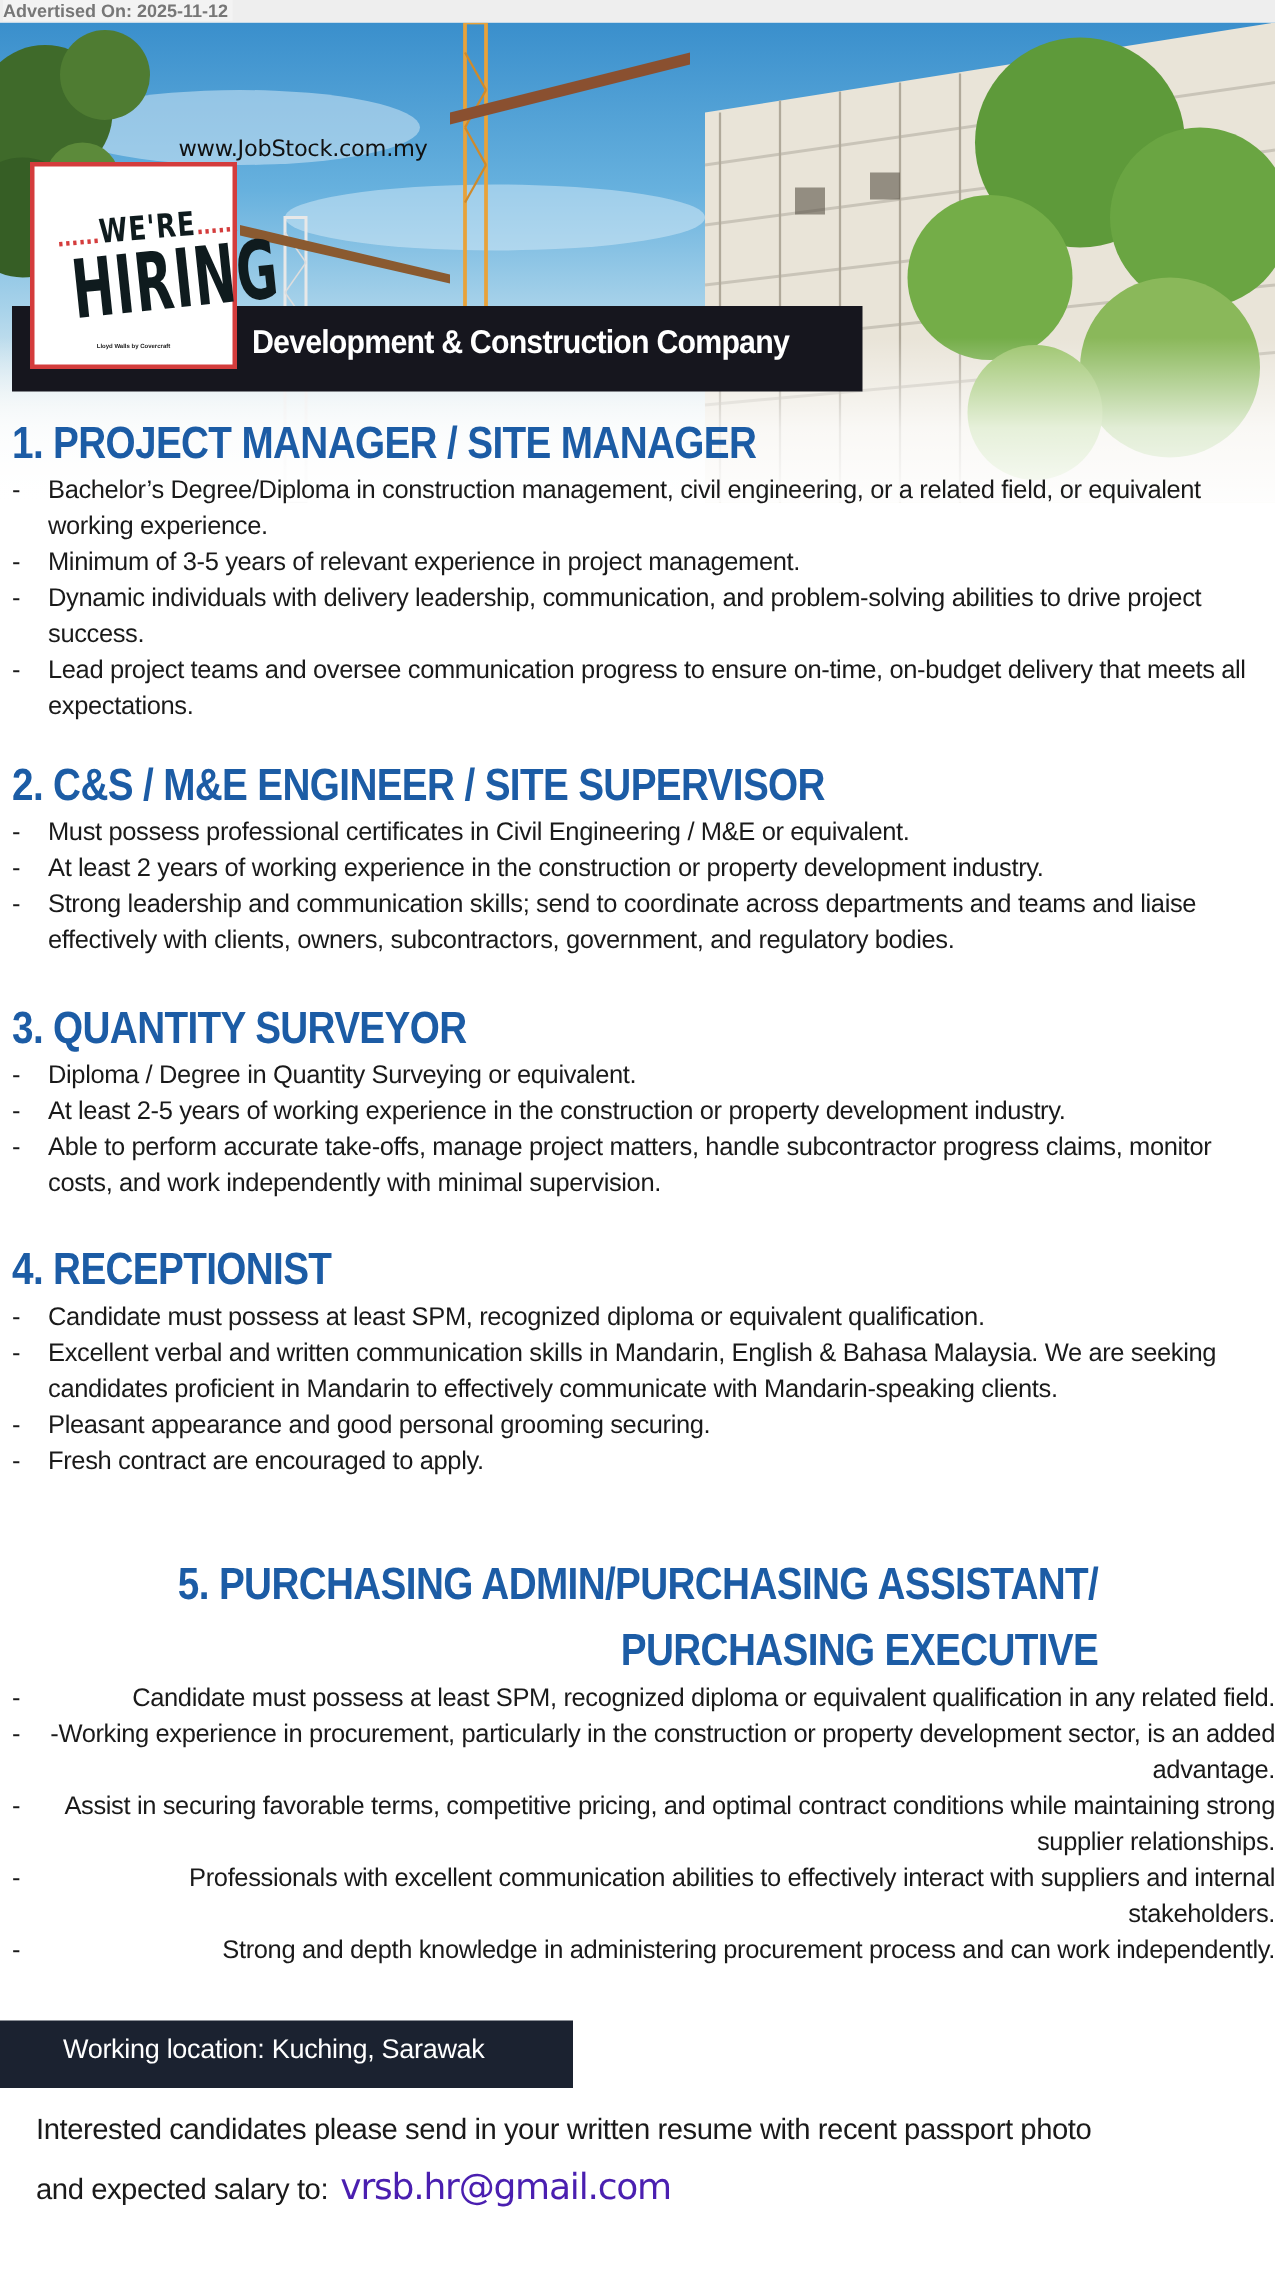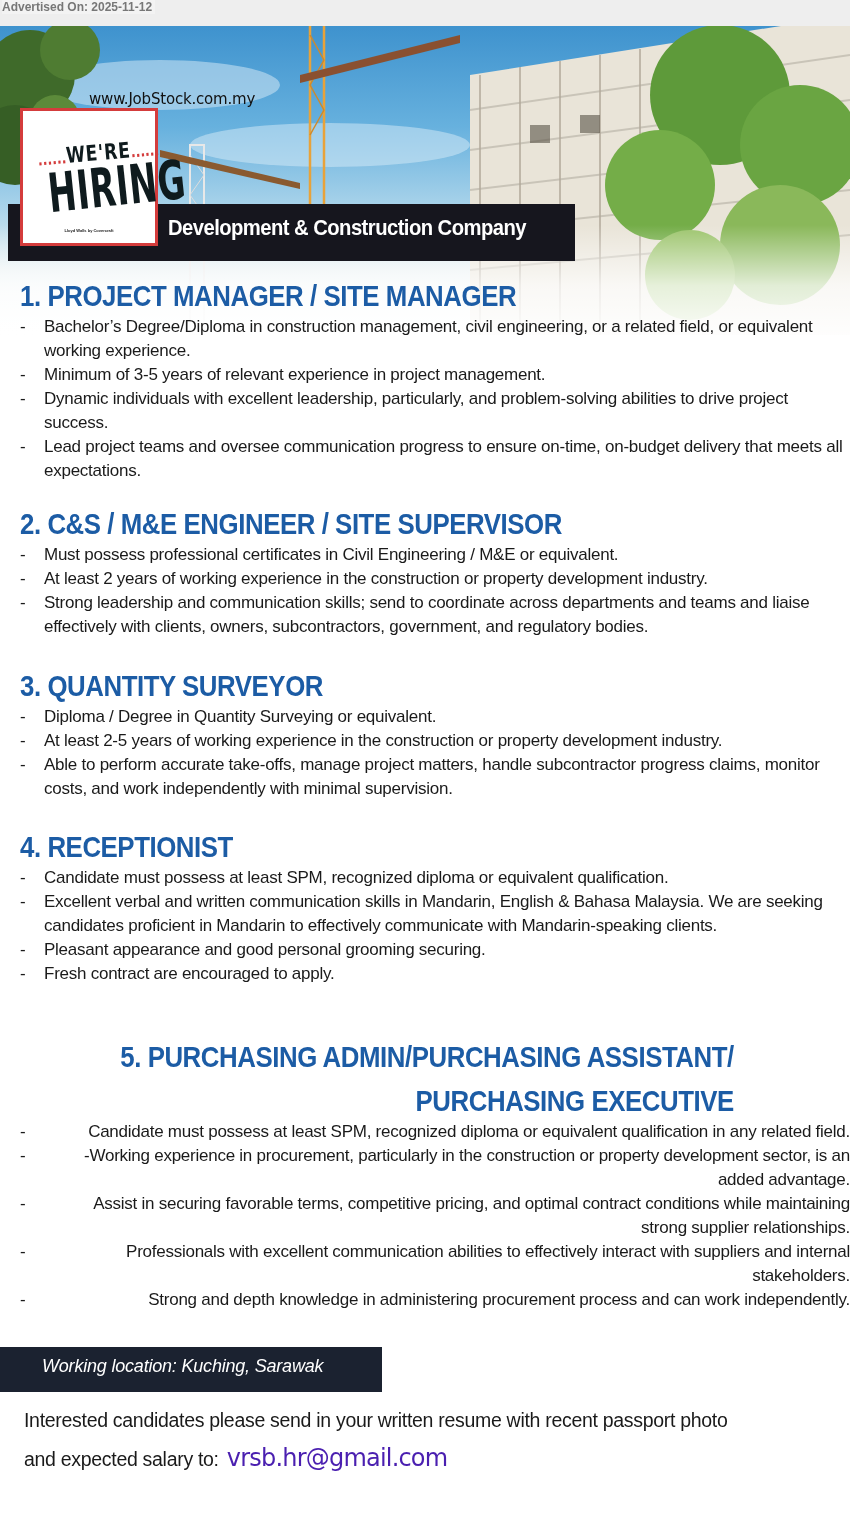--- a/index.html
+++ b/index.html
@@ -1,37 +1,37 @@
 <!DOCTYPE html>
 <html><head>
   <meta charset="utf-8">
   <style>
     * { box-sizing: border-box; margin: 0; padding: 0; }
     html, body { width: 850px; height: 1518px; background: #ffffff; overflow: hidden; }
     body { font-family: "Liberation Sans", "DejaVu Sans", sans-serif; color: #1a1a1a; position: relative; }
 
     .ad-date {
-      position: absolute; left: 0; top: 0; height: 26px; width: 850px;
+      position: absolute; left: 0; top: 0; height: 15px; width: 850px;
       background: #eeeeee; color: #777; font-size: 12px; font-weight: bold;
       line-height: 15px; padding-left: 2px; z-index: 5;
     }
     .ad-date span { background: #f3f3f3; padding-right: 3px; }
 
     .hero {
       position: absolute; left: 0; top: 15px; width: 850px; height: 320px; overflow: hidden;
       background: linear-gradient(180deg, #3a8fcc 0%, #67b1de 35%, #a9d3ea 60%, #e8f0f2 80%, #ffffff 100%);
     }
     .hero svg.scene { position: absolute; left: 0; top: 0; }
     .hero-fade {
       position: absolute; left: 0; right: 0; bottom: 0; height: 110px;
       background: linear-gradient(180deg, rgba(255,255,255,0) 0%, rgba(255,255,255,0.75) 55%, rgba(255,255,255,0.95) 100%);
     }
 
     .site-url {
-      position: absolute; left: 89px; top: 90px; font-size: 15px; color: #111;
+      position: absolute; left: 119px; top: 90px; font-size: 15px; color: #111;
       font-family: "DejaVu Sans", sans-serif; letter-spacing: -0.2px; z-index: 4;
     }
 
     .company-bar {
       position: absolute; left: 8px; top: 204px; width: 567px; height: 57px;
       background: #16161e; z-index: 3;
     }
     .company-name {
       position: absolute; left: 168px; top: 212px; color: #fff; font-size: 22px;
       font-weight: bold; font-family: "Liberation Sans", sans-serif; letter-spacing: -0.6px;
@@ -54,21 +54,21 @@
       position: absolute; left: 0; right: 0; top: 52px; text-align: center;
       font-size: 54px; font-weight: bold; color: #0f1b1e; line-height: 54px;
       font-family: "DejaVu Sans", sans-serif; transform: rotate(-6deg) scaleX(0.62); letter-spacing: 1px;
     }
     .hiring-badge .credit {
       position: absolute; left: 0; right: 0; bottom: 10px; text-align: center;
       font-size: 4px; color: #222; font-weight: bold;
     }
 
     .content { position: absolute; left: 0; top: 270px; width: 850px; z-index: 4; }
-    .job { margin-left: 20px; }
+    .job { margin-left: 8px; }
     .job-title {
       color: #1c5ca5; font-weight: bold; font-size: 30px; line-height: 44px;
       font-family: "Liberation Sans", sans-serif; letter-spacing: -0.5px;
       transform: scaleX(0.86); transform-origin: left center; white-space: nowrap;
     }
     .job-title .cont { display: block; padding-left: 32px; }
     .reqs { list-style: none; margin-top: -3px; }
     .reqs li {
       position: relative; padding-left: 24px; font-size: 17px; line-height: 24px; color: #1a1a1a;
       font-family: "Liberation Sans", sans-serif; letter-spacing: -0.25px;
@@ -81,21 +81,21 @@
     #job-3 { position: absolute; top: 394px; }
     #job-4 { position: absolute; top: 555px; }
     #job-5 { position: absolute; top: 765px; text-align: right; }
 
     .location-bar {
       position: absolute; left: 0; top: 1347px; width: 382px; height: 45px;
       background: #1b2230; z-index: 4;
     }
     .location-text {
       position: absolute; left: 42px; top: 1356px; color: #fff; font-size: 18px;
-      font-style: italic; font-family: "Liberation Sans", sans-serif; z-index: 5; letter-spacing: -0.2px;
+      font-family: "Liberation Sans", sans-serif; z-index: 5; letter-spacing: -0.2px;
     }
 
     .apply-line1 {
       position: absolute; left: 24px; top: 1406px; font-size: 19.5px; color: #1a1a1a;
       font-family: "Liberation Sans", sans-serif; letter-spacing: -0.3px; line-height: 28px;
     }
     .apply-line2 {
       position: absolute; left: 24px; top: 1440px; font-size: 19.5px; color: #1a1a1a;
       font-family: "Liberation Sans", sans-serif; letter-spacing: -0.3px; line-height: 36px;
     }
@@ -184,21 +184,21 @@
       <li>
           <span class="dash">-</span>
           <span class="t">Bachelor’s Degree/Diploma in construction management, civil engineering, or a related field, or equivalent working experience.</span>
         </li>
       <li>
           <span class="dash">-</span>
           <span class="t">Minimum of 3-5 years of relevant experience in project management.</span>
         </li>
       <li>
           <span class="dash">-</span>
-          <span class="t">Dynamic individuals with excellent leadership, particularly, and problem-solving abilities to drive project success.</span>
+          <span class="t">Dynamic individuals with delivery leadership, communication, and problem-solving abilities to drive project success.</span>
         </li>
       <li>
           <span class="dash">-</span>
           <span class="t">Lead project teams and oversee communication progress to ensure on-time, on-budget delivery that meets all expectations.</span>
         </li>
     </ul>
   </section>
 
   <section class="job" id="job-2">
     <h2 class="job-title">2. C&amp;S / M&amp;E ENGINEER / SITE SUPERVISOR</h2>

